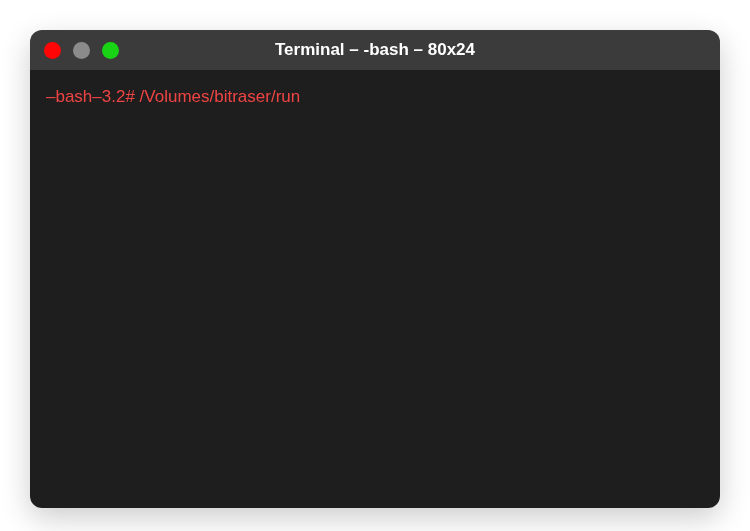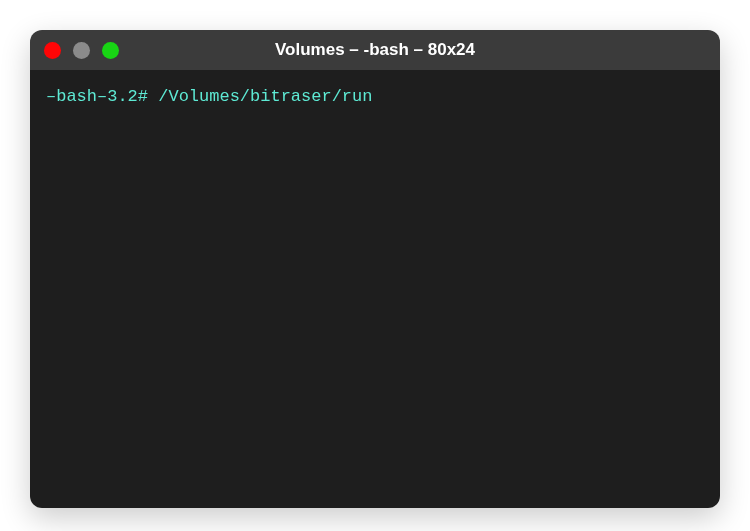--- a/index.html
+++ b/index.html
@@ -53,37 +53,37 @@
       transform: translateX(-50%);
       color: #ffffff;
       font-size: 17px;
       font-weight: 600;
       white-space: nowrap;
     }
     .terminal-body {
       background: #1e1e1e;
       flex: 1;
       padding: 14px 16px;
-      font-family: Liberation Mono, monospace;
+      font-family: Liberation Sans, sans-serif;
       font-size: 17px;
-      color: #5eead4;
+      color: #ef4444;
       line-height: 1.5;
     }
     .prompt-line {
       white-space: pre;
     }
   </style>
 </head>
 <body>
 
 <div class="terminal-window">
   <div class="titlebar">
     <div class="traffic-lights">
       <div class="traffic-light close-light"></div>
       <div class="traffic-light minimize-light"></div>
       <div class="traffic-light zoom-light"></div>
     </div>
-    <div class="title">Volumes – -bash – 80x24</div>
+    <div class="title">Terminal – -bash – 80x24</div>
   </div>
   <div class="terminal-body">
     <div class="prompt-line"><span>–bash–3.2#</span> <span>/Volumes/bitraser/run</span></div>
   </div>
 </div>
 
 </body></html>

